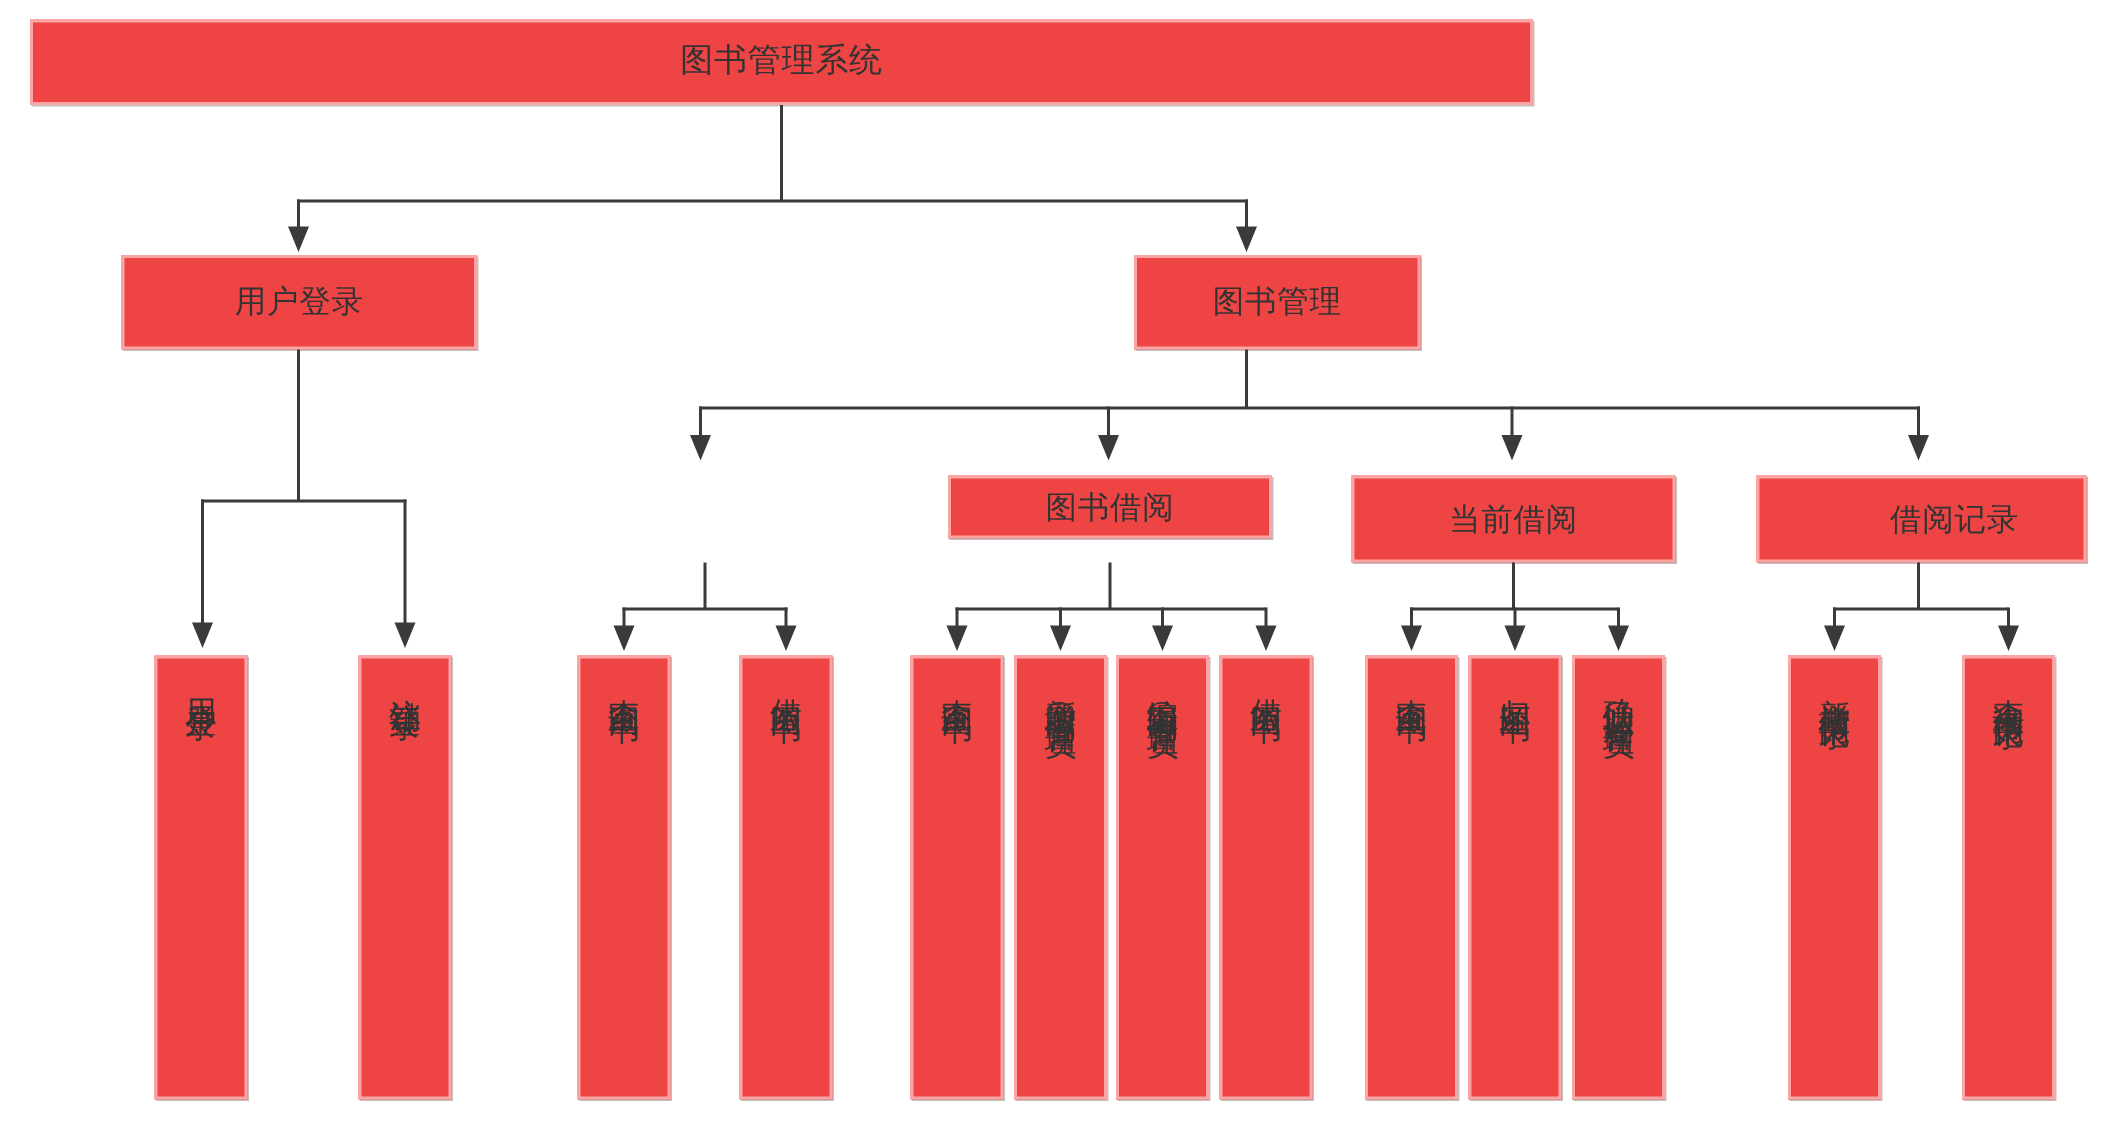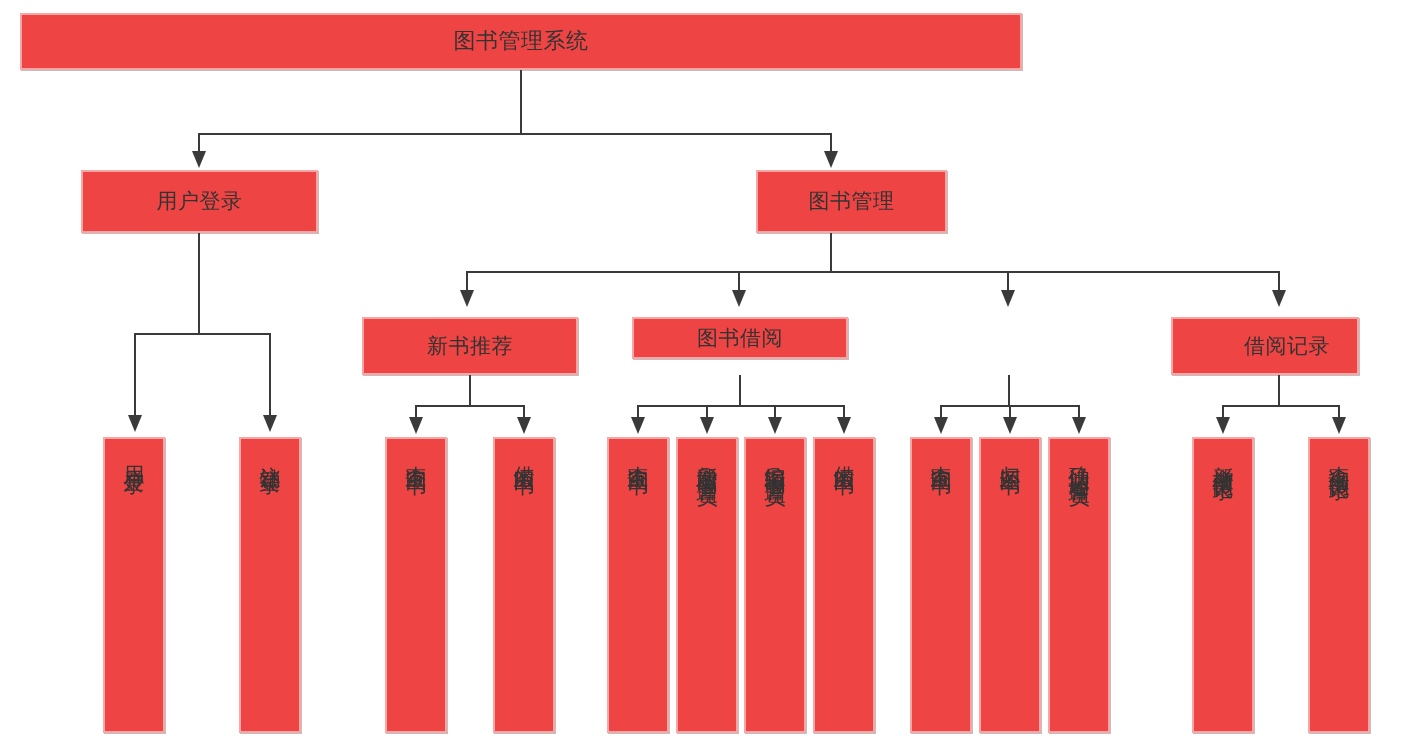--- a/index.html
+++ b/index.html
@@ -111,27 +111,27 @@
   <div class="edge h" style="left:466px;top:271px;width:814px;"></div>
   <div class="edge v" style="left:466px;top:271px;height:21px;"></div>
   <div class="arrow" style="left:460px;top:290px;"></div>
   <div class="edge v" style="left:738px;top:271px;height:21px;"></div>
   <div class="arrow" style="left:732px;top:290px;"></div>
   <div class="edge v" style="left:1007px;top:271px;height:21px;"></div>
   <div class="arrow" style="left:1001px;top:290px;"></div>
   <div class="edge v" style="left:1278px;top:271px;height:21px;"></div>
   <div class="arrow" style="left:1272px;top:290px;"></div>
 
-  <div class="node" style="left:362px;top:317px;width:216px;height:58px;">
-    <span class="lbl">新书推荐</span>
-  </div>
   <div class="node" style="left:632px;top:317px;width:216px;height:42px;">
     <span class="lbl">图书借阅</span>
   </div>
-  <div class="node" style="left:1171px;top:317px;width:188px;height:58px;padding-left:44px;">
+  <div class="node" style="left:901px;top:317px;width:216px;height:58px;">
+    <span class="lbl">当前借阅</span>
+  </div>
+  <div class="node" style="left:1171px;top:317px;width:220px;height:58px;padding-left:44px;">
     <span class="lbl">借阅记录</span>
   </div>
 
   <div class="edge v" style="left:469px;top:375px;height:31px;"></div>
   <div class="edge h" style="left:415px;top:405px;width:110px;"></div>
   <div class="edge v" style="left:415px;top:405px;height:14px;"></div>
   <div class="arrow" style="left:409px;top:417px;"></div>
   <div class="edge v" style="left:523px;top:405px;height:14px;"></div>
   <div class="arrow" style="left:517px;top:417px;"></div>
 

